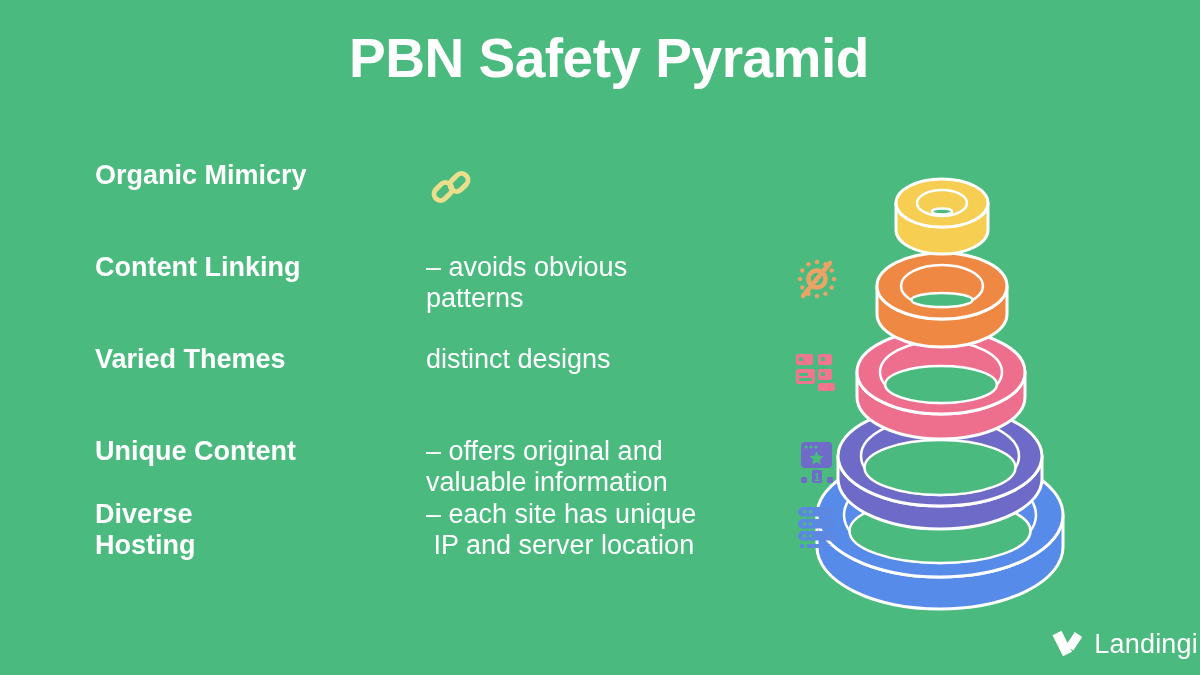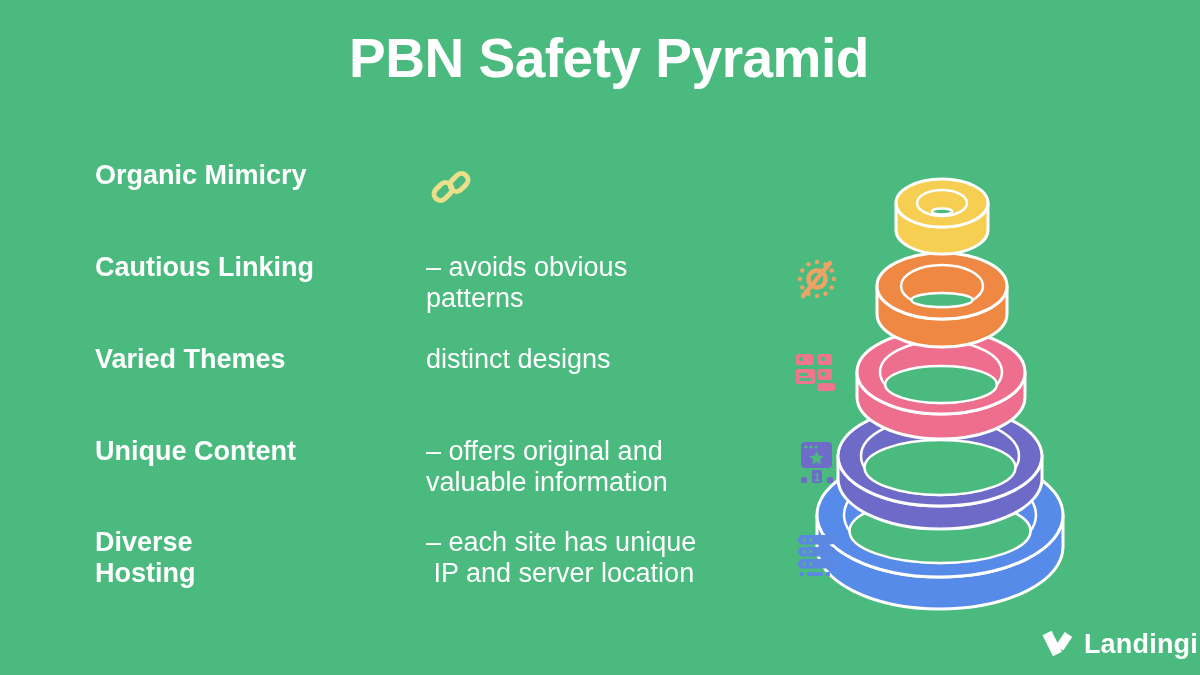--- a/index.html
+++ b/index.html
@@ -16,31 +16,31 @@
     position:absolute;top:26px;left:0;width:100%;
     text-align:center;
     font-size:55px;font-weight:800;letter-spacing:-0.5px;
     margin:0;color:#fff;
   }
   .row{position:absolute;left:95px;display:flex;align-items:flex-start;gap:16px;}
   .row-1{top:160px}
   .row-2{top:252px}
   .row-3{top:344px}
   .row-4{top:436px}
-  .row-5{top:527px}
+  .row-5{top:499px}
   .label{width:315px;font-size:27px;font-weight:700;line-height:31px;}
   .desc{width:350px;font-size:27px;font-weight:400;line-height:31px;}
   .iconslot{width:50px;display:flex;justify-content:center;margin-top:3px;}
   .iconslot svg{display:block;}
   #pyramid{position:absolute;left:0;top:0;pointer-events:none;}
   .footer{
     position:absolute;right:20px;bottom:14px;
     display:flex;align-items:center;gap:9px;
   }
-  .brand{font-size:27px;font-weight:700;color:#fff;letter-spacing:0.2px;}
+  .brand{font-size:27px;font-weight:400;color:#fff;letter-spacing:0.2px;}
 </style>
 </head>
 <body>
 
 <div class="canvas" style="background: rgb(74, 186, 127);">
 
   <h1 class="title">PBN Safety Pyramid</h1>
 
   <svg id="pyramid" width="1200" height="675" viewBox="0 0 1200 675">
       <g>
@@ -85,21 +85,21 @@
         <g fill="none" stroke="currentColor" stroke-width="5">
           <rect x="6" y="22" width="20" height="13" rx="6.5" transform="rotate(-45 16 28.5)"></rect>
           <rect x="22" y="13" width="20" height="13" rx="6.5" transform="rotate(-45 32 19.5)"></rect>
         </g>
       </svg>
     </div>
   </div>
 
   <div class="row row-2">
     <div class="label">
-      <div>Cautious Linking</div>
+      <div>Content Linking</div>
       <div></div>
     </div>
     <div class="desc">
       <div>– avoids obvious</div>
       <div>patterns</div>
     </div>
     <div class="iconslot icon" style="color: rgb(236, 163, 102);">
       <svg width="48" height="48" viewBox="0 0 48 48">
         <g fill="currentColor">
           <circle cx="41" cy="24" r="2.2"></circle>

